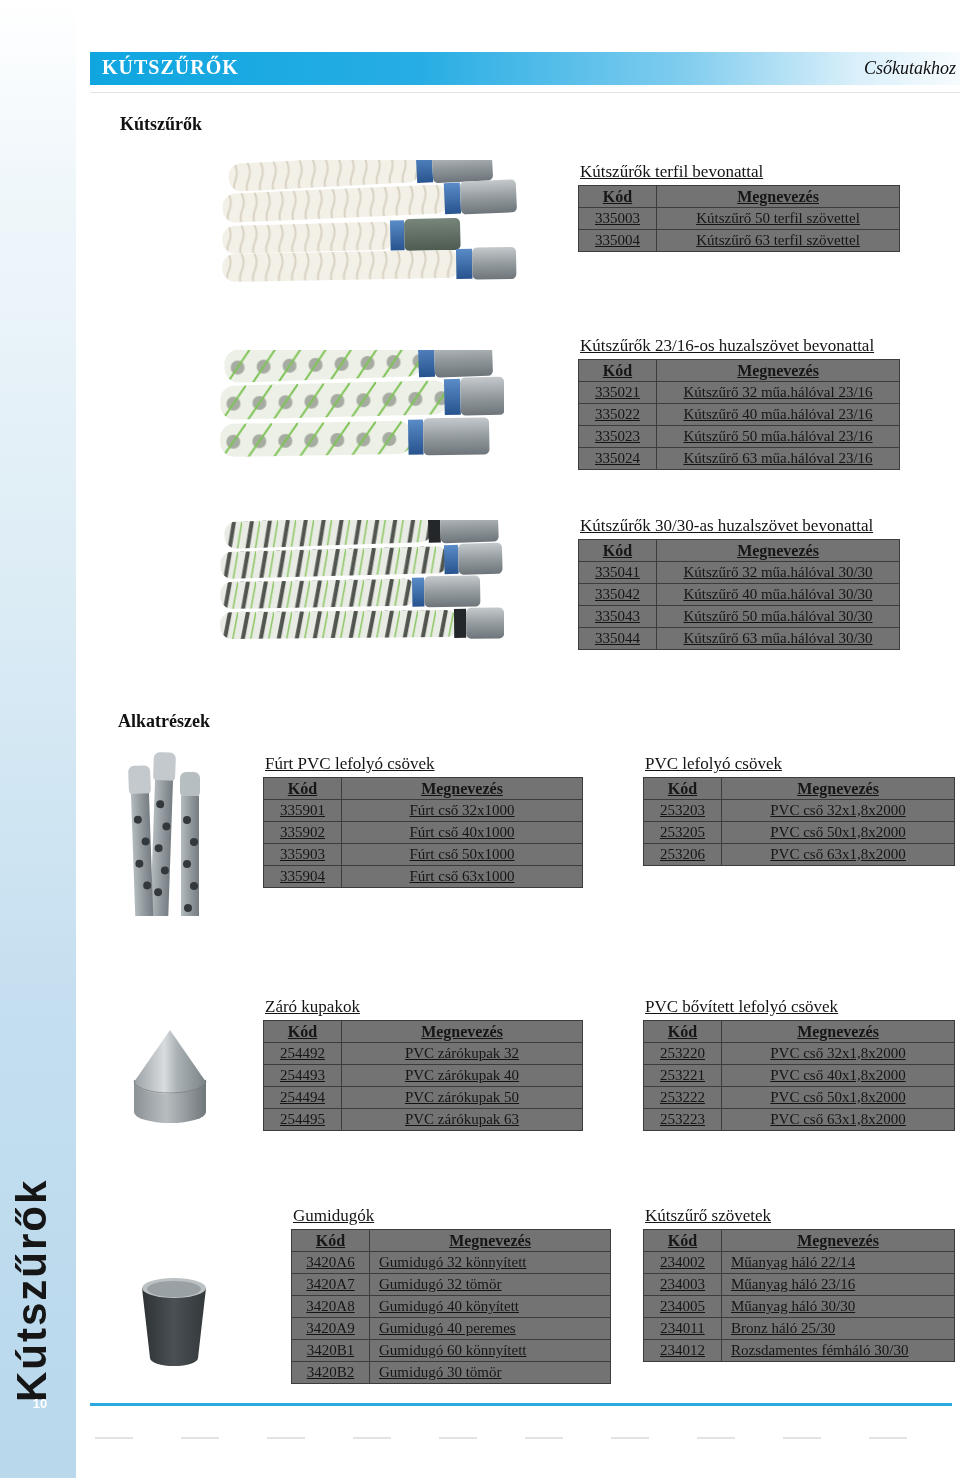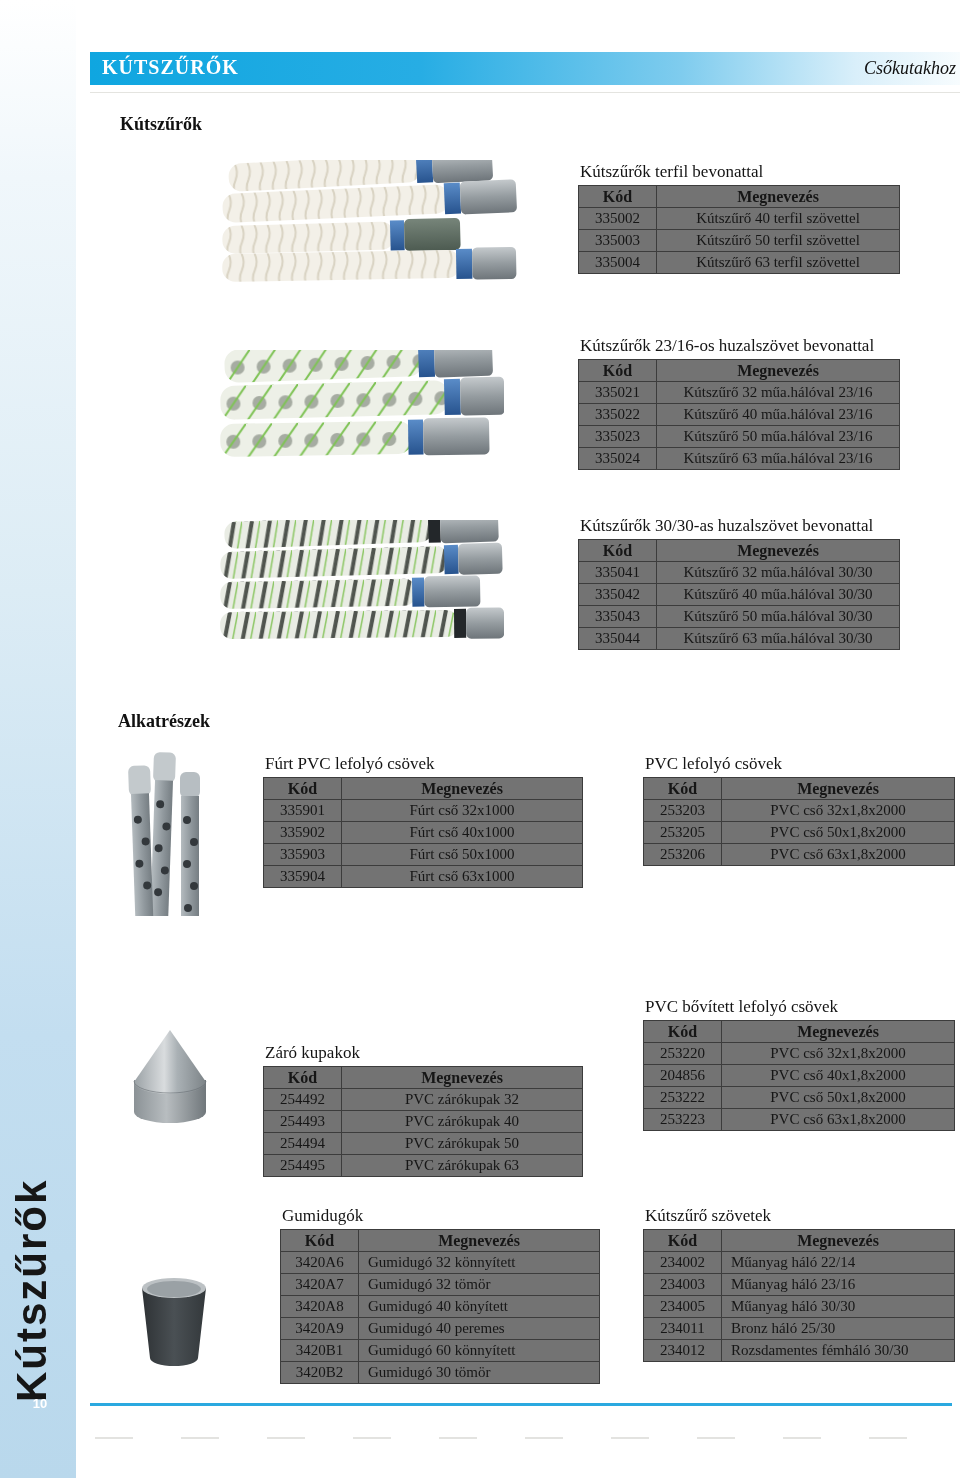--- a/index.html
+++ b/index.html
@@ -37,37 +37,37 @@
   }
   .bar-underline{
     position:absolute;left:90px;top:92px;width:870px;height:1px;background:#e4e4e0;
   }
   .heading{
     position:absolute;font-weight:bold;font-size:18px;color:#111;
   }
   .h-main{left:120px;top:114px;}
   .h-parts{left:118px;top:711px;}
   
-  .t-group{position:absolute;}
+  .t-group{position:absolute;text-decoration:underline;}
   .t-title{font-size:17px;color:#141414;margin:0 0 3px 2px;white-space:nowrap;}
   table{border-collapse:collapse;background:#737373;}
   th,td{
     border:1px solid #3c3c3c;height:21px;padding:0 6px;
     font-family:"Liberation Serif",serif;font-size:15px;color:#161616;
     text-align:center;white-space:nowrap;
   }
   th{font-weight:bold;font-size:16px;}
   td.code{width:65px;}
   table.left-desc td.desc{text-align:left;padding-left:9px;}
   .g1,.g2,.g3{left:578px;}
   .g1{top:162px;} .g2{top:336px;} .g3{top:516px;}
   .g1 table,.g2 table,.g3 table{width:322px;}
   .g4{left:263px;top:754px;} .g5{left:643px;top:754px;}
-  .g6{left:263px;top:1043px;} .g7{left:643px;top:997px;}
-  .g8{left:265px;top:1206px;padding-left:15px;} .g9{left:643px;top:1206px;}
+  .g6{left:263px;top:997px;} .g7{left:643px;top:997px;}
+  .g8{left:276px;top:1206px;padding-left:15px;} .g9{left:643px;top:1206px;}
   .g4 table,.g6 table,.g8 table{width:320px;}
   .g5 table,.g7 table,.g9 table{width:312px;}
   
   .photo{position:absolute;}
   .ph1{left:222px;top:160px;}
   .ph2{left:220px;top:350px;}
   .ph3{left:220px;top:520px;}
   .ph4{left:126px;top:752px;}
   .ph5{left:126px;top:1024px;}
   .ph6{left:137px;top:1274px;}
@@ -266,24 +266,20 @@
     <div class="t-title">Kútszűrők terfil bevonattal</div>
     <table>
         <thead>
           <tr>
             <th class="code">Kód</th>
             <th class="desc">Megnevezés</th>
           </tr>
         </thead>
         <tbody>
           <tr>
-            <td class="code">335002</td>
-            <td class="desc">Kútszűrő 40 terfil szövettel</td>
-          </tr>
-          <tr>
             <td class="code">335003</td>
             <td class="desc">Kútszűrő 50 terfil szövettel</td>
           </tr>
           <tr>
             <td class="code">335004</td>
             <td class="desc">Kútszűrő 63 terfil szövettel</td>
           </tr>
         </tbody>
       </table>
   </div>
@@ -439,21 +435,21 @@
             <th class="code">Kód</th>
             <th class="desc">Megnevezés</th>
           </tr>
         </thead>
         <tbody>
           <tr>
             <td class="code">253220</td>
             <td class="desc">PVC cső 32x1,8x2000</td>
           </tr>
           <tr>
-            <td class="code">204856</td>
+            <td class="code">253221</td>
             <td class="desc">PVC cső 40x1,8x2000</td>
           </tr>
           <tr>
             <td class="code">253222</td>
             <td class="desc">PVC cső 50x1,8x2000</td>
           </tr>
           <tr>
             <td class="code">253223</td>
             <td class="desc">PVC cső 63x1,8x2000</td>
           </tr>

